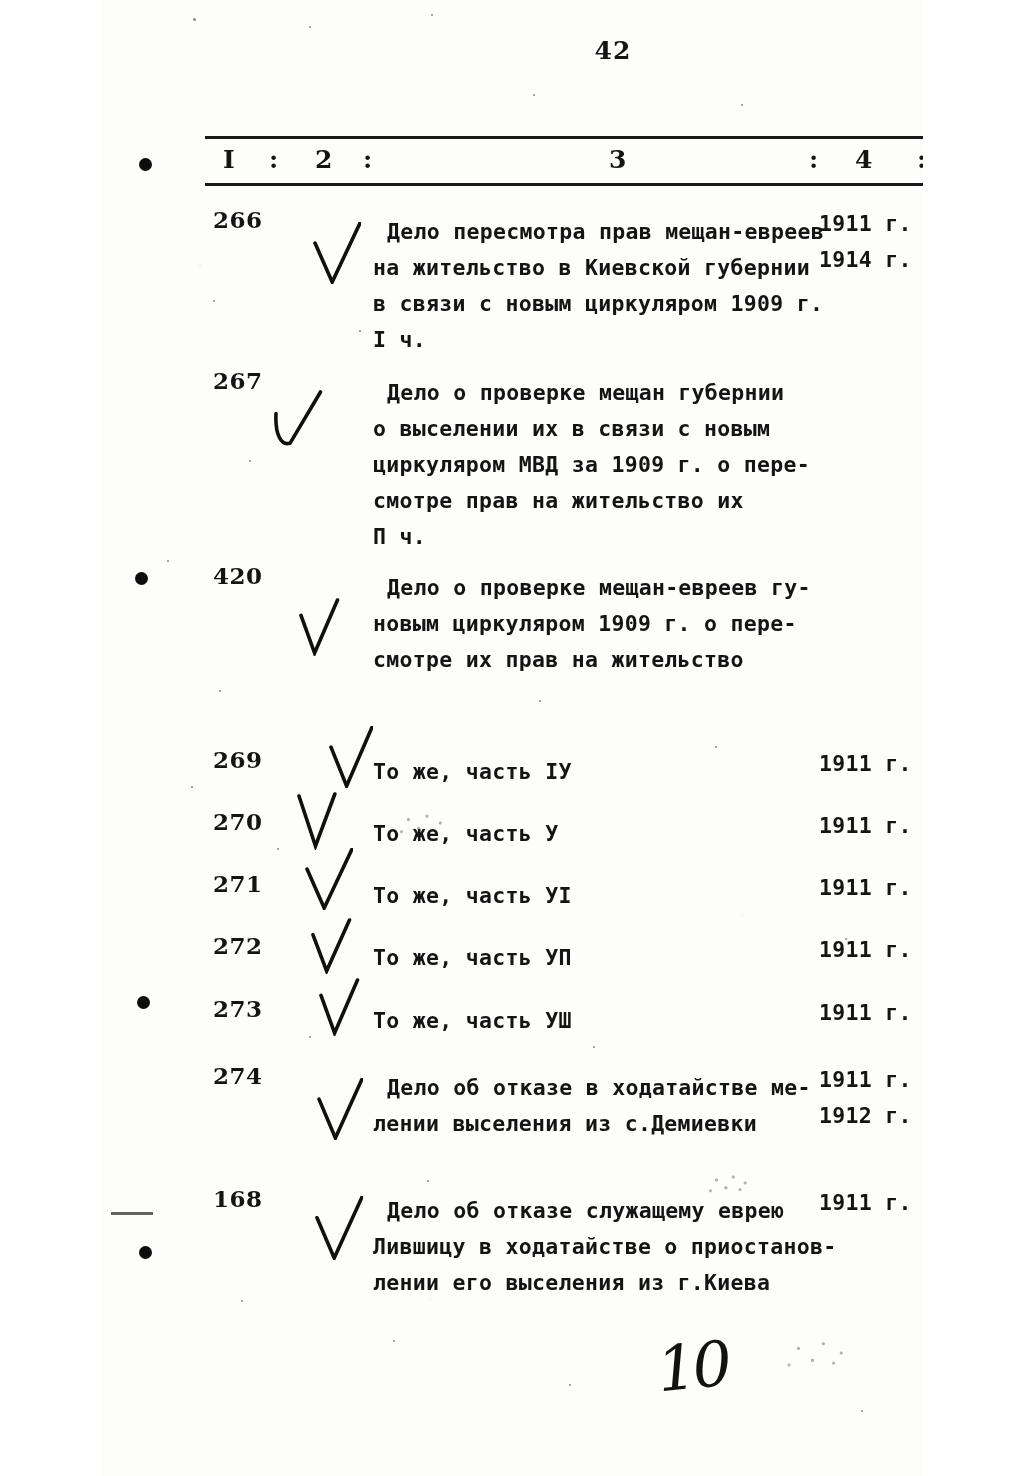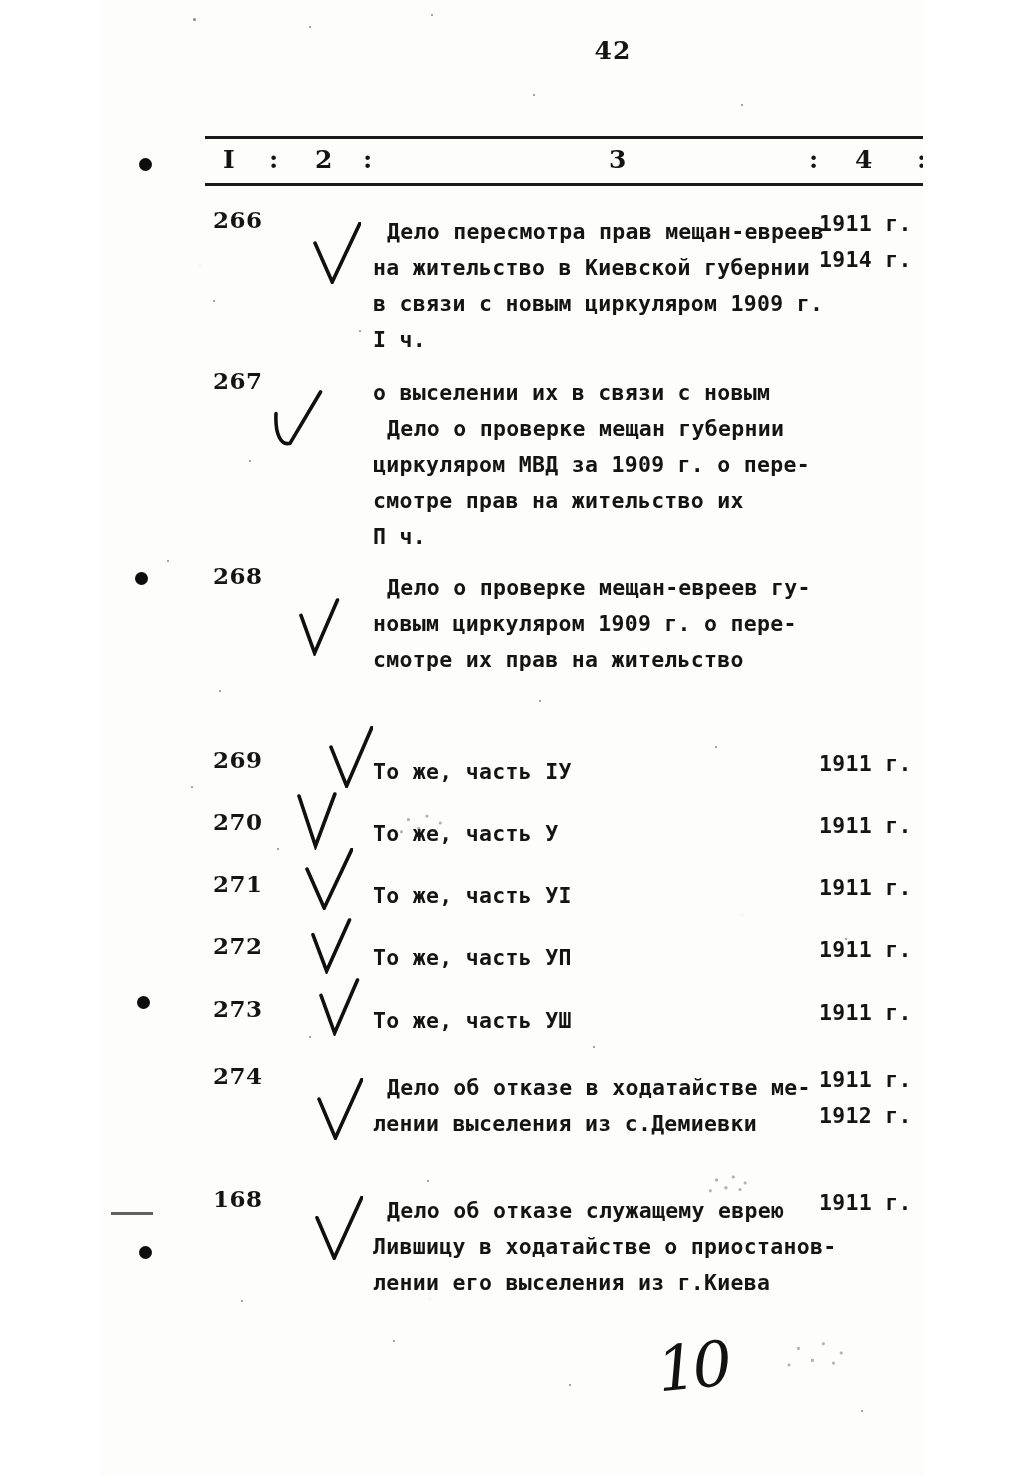--- a/index.html
+++ b/index.html
@@ -200,29 +200,29 @@
           <div class="entry-line">І ч.</div>
         </div>
         <div class="years">
           <div class="year-line">1911 г.</div>
           <div class="year-line">1914 г.</div>
         </div>
       </div>
       <div class="entry" style="top: 367px;">
         <div class="entry-num">267</div>
         <div class="entry-body">
+          <div class="entry-line indent">Дело о проверке мещан губернии</div>
           <div class="entry-line">о выселении их в связи с новым</div>
-          <div class="entry-line indent">Дело о проверке мещан губернии</div>
           <div class="entry-line">циркуляром МВД за 1909 г. о пере-</div>
           <div class="entry-line">смотре прав на жительство их</div>
           <div class="entry-line">П ч.</div>
         </div>
       </div>
       <div class="entry" style="top: 562px;">
-        <div class="entry-num">268</div>
+        <div class="entry-num">420</div>
         <div class="entry-body">
           <div class="entry-line indent">Дело о проверке мещан-евреев гу-</div>
           <div class="entry-line">новым циркуляром 1909 г. о пере-</div>
           <div class="entry-line">смотре их прав на жительство</div>
         </div>
       </div>
       <div class="entry row-simple" style="top: 746px;">
         <div class="entry-num">269</div>
         <div class="entry-body">
           <div class="entry-line">То же, часть ІУ</div>

